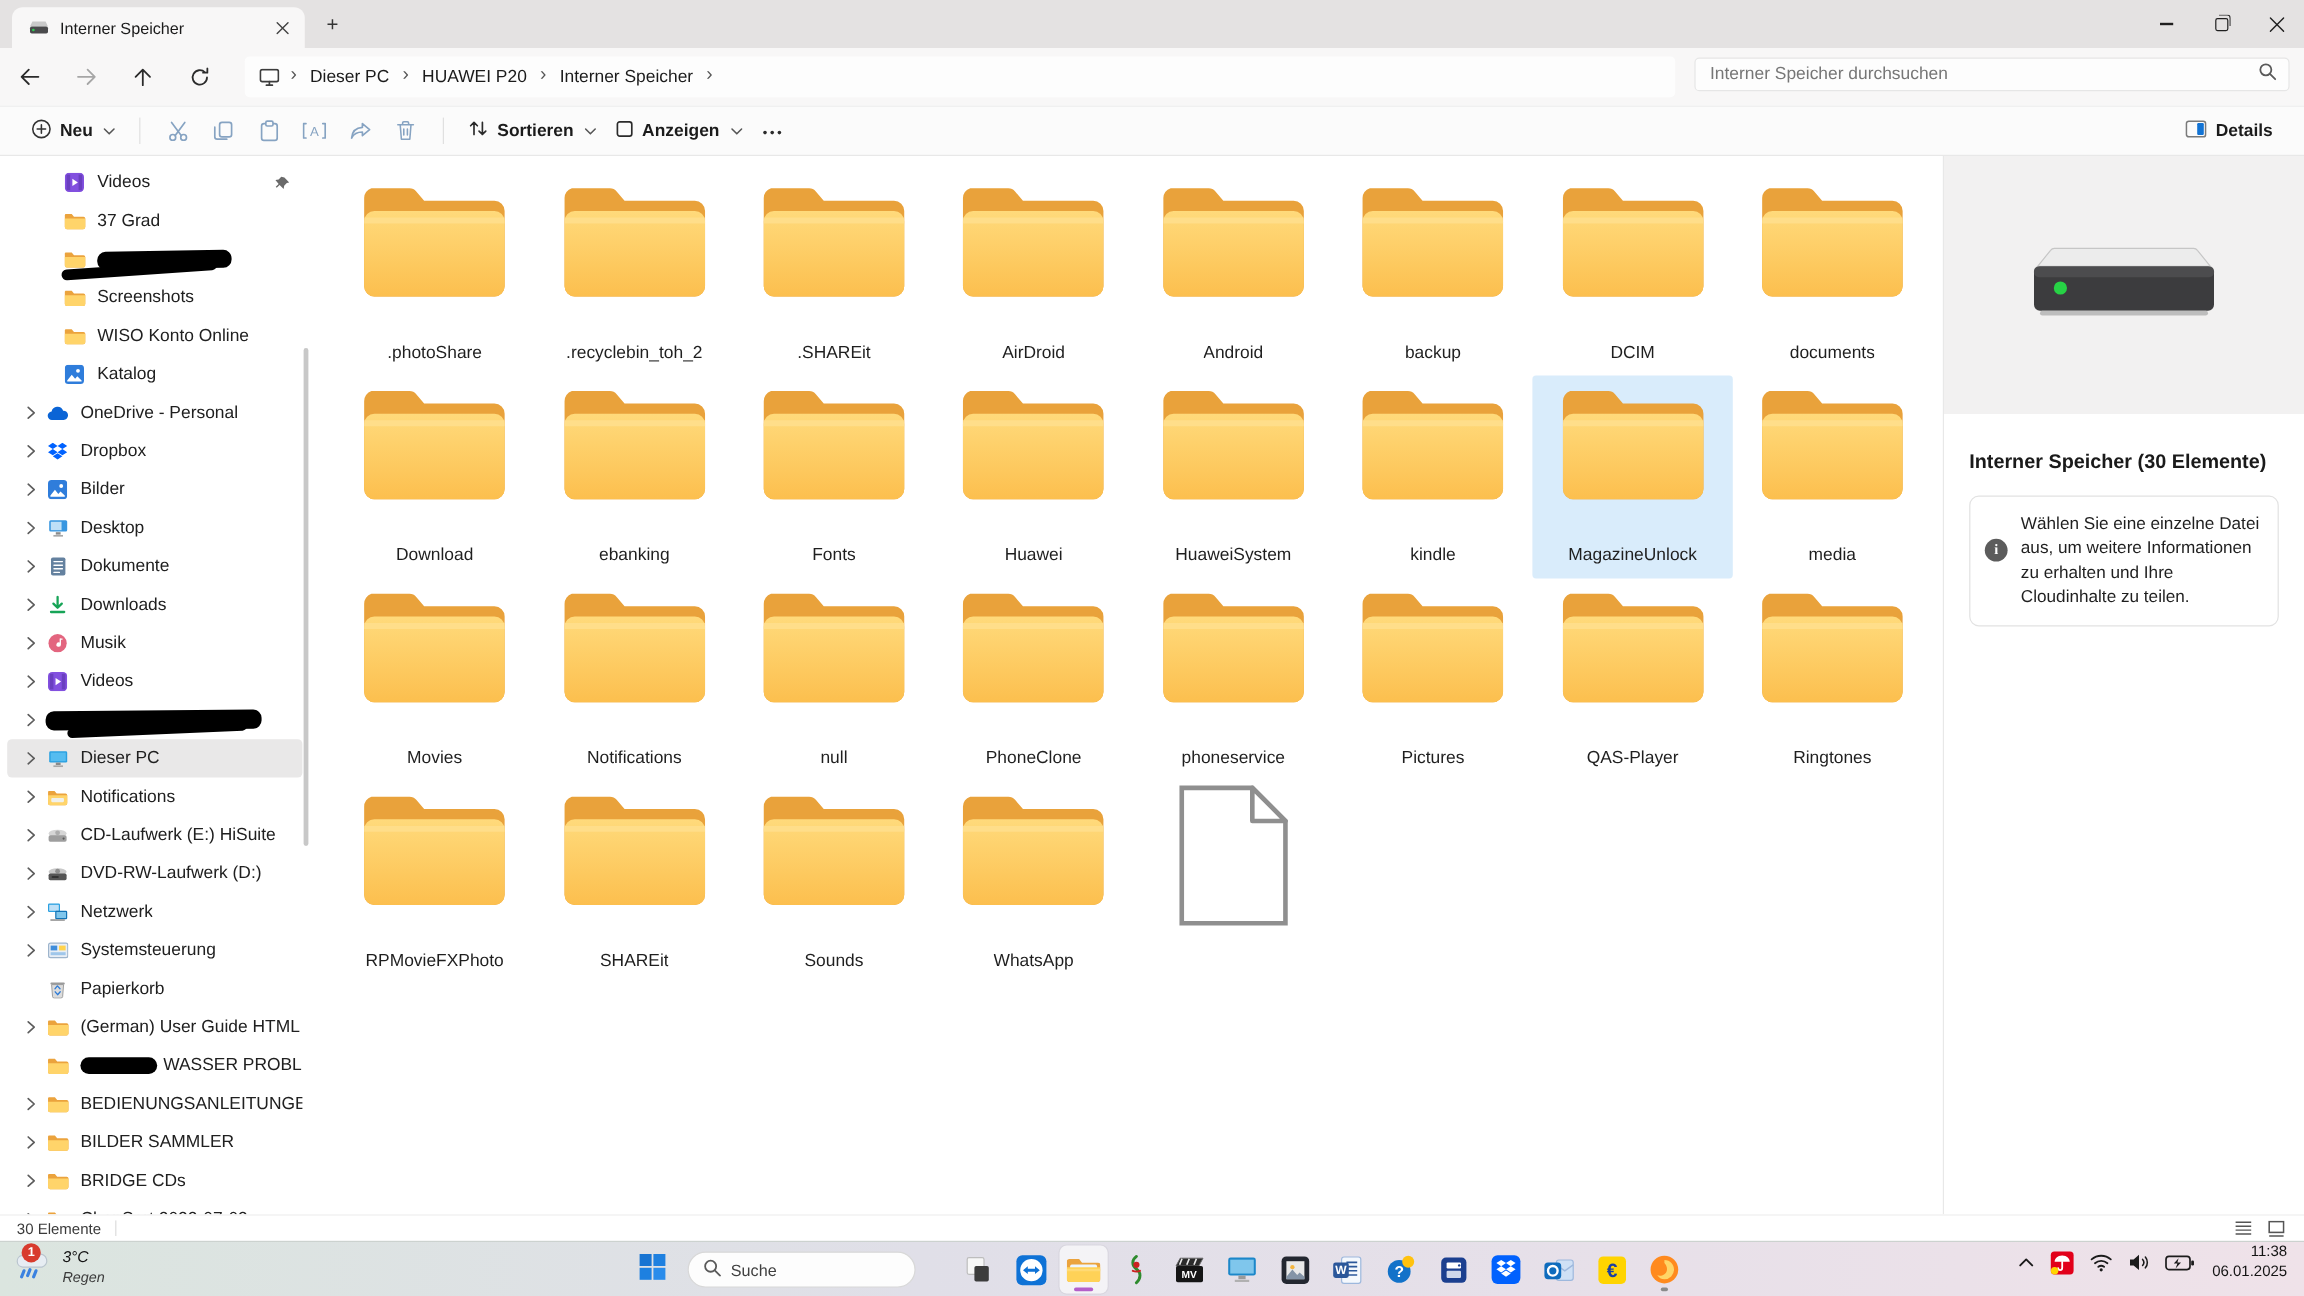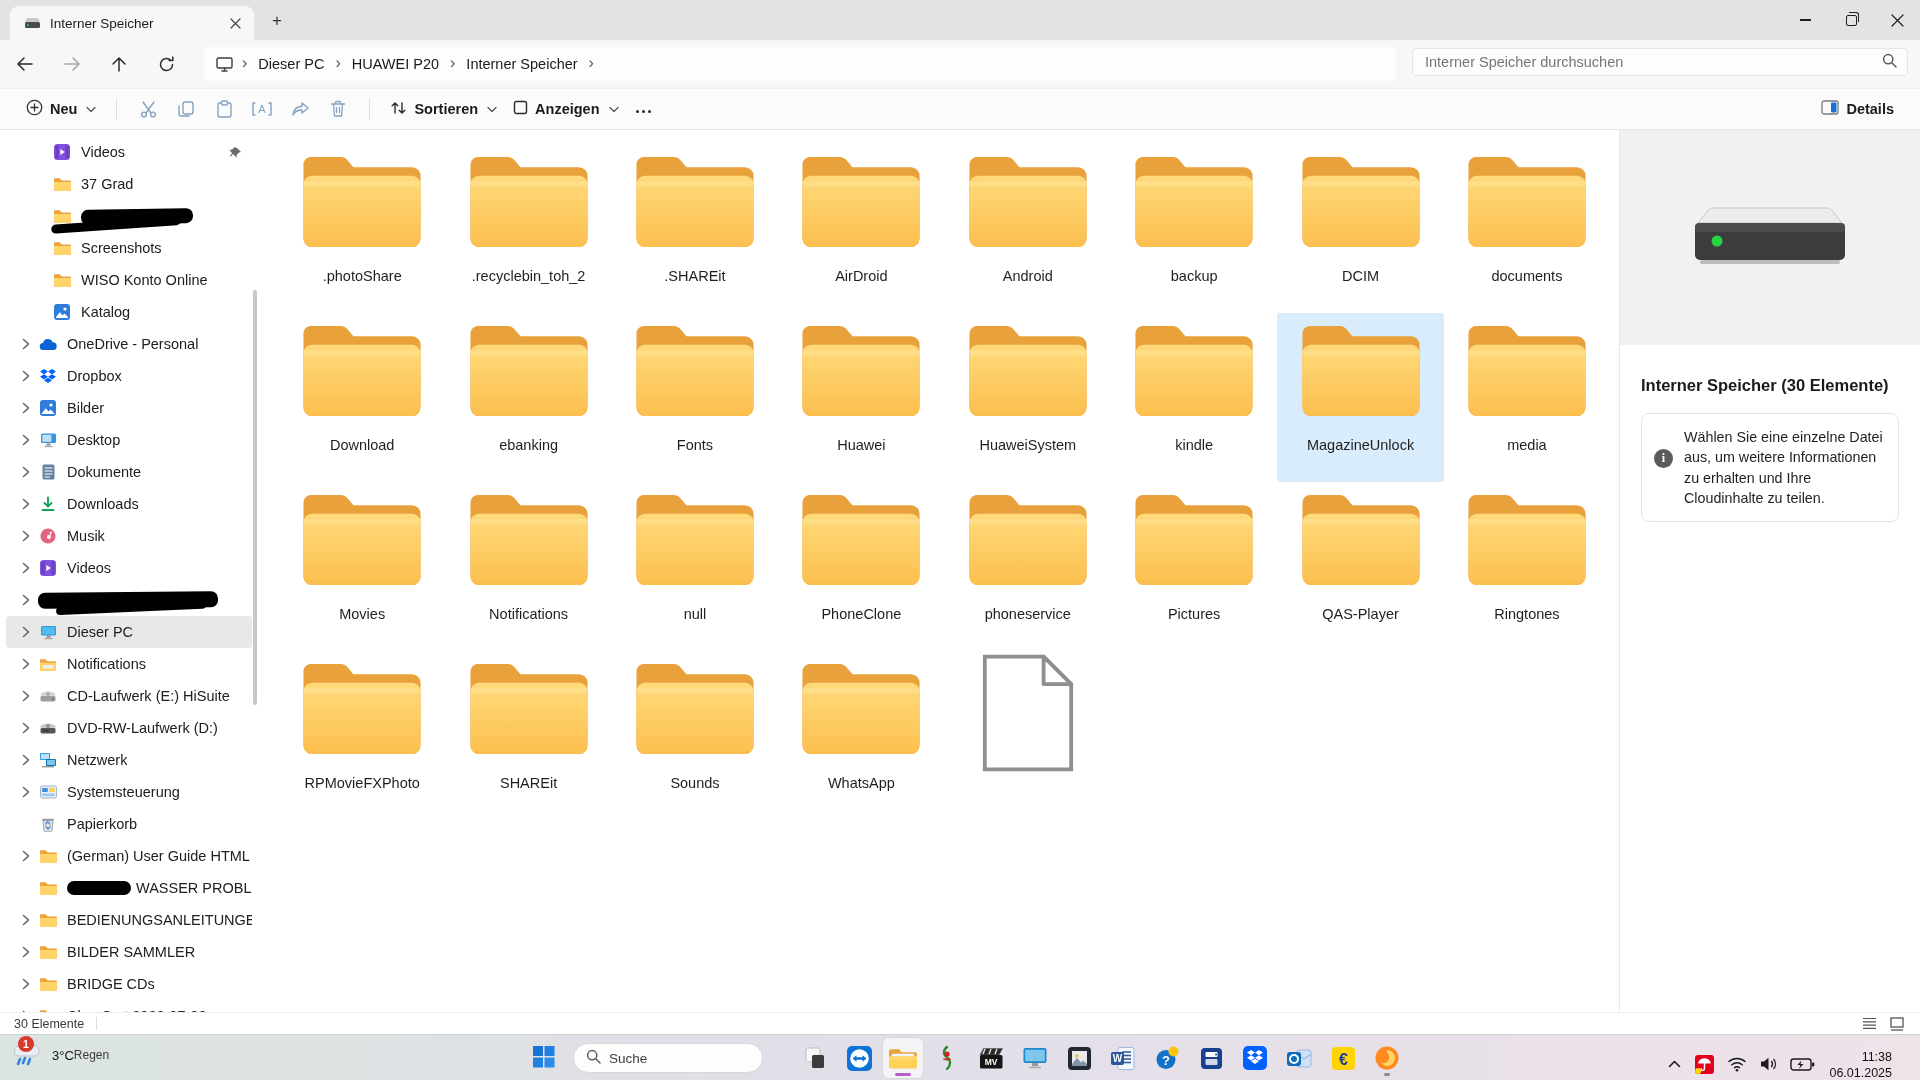--- a/index.html
+++ b/index.html
@@ -63,21 +63,21 @@
   .red-full::after{content:'';position:absolute;left:18px;top:12px;width:150px;height:8px;background:#000;border-radius:4px;transform:rotate(-2deg);}
   .red-prefix{width:64px;height:14px;margin-right:5px;flex:none;}
   .vscroll{position:absolute;left:253px;top:160px;width:4px;height:415px;background:#c8c8c8;border-radius:2px;}
 
   
   .content{flex:1;position:relative;overflow:hidden;}
   .grid{position:absolute;left:21px;top:14px;display:grid;grid-template-columns:repeat(8,166.4px);grid-auto-rows:169px;}
   .cell{display:flex;flex-direction:column;align-items:center;padding-top:8px;box-sizing:border-box;border-radius:3px;}
   .cell.sel{background:#d9ecfb;}
   .cell .ficon{width:122px;height:100px;display:flex;align-items:center;justify-content:center;}
-  .cell .flabel{margin-top:16px;font-size:14.5px;color:#1f1f1f;max-width:156px;white-space:nowrap;overflow:hidden;text-overflow:ellipsis;}
+  .cell .flabel{margin-top:34px;font-size:14.5px;color:#1f1f1f;max-width:156px;white-space:nowrap;overflow:hidden;text-overflow:ellipsis;}
 
   
   .details{width:301px;flex:none;border-left:1px solid #e8e8e8;box-sizing:border-box;background:#fff;}
   .preview{height:215px;background:#f2f1f1;display:flex;align-items:center;justify-content:center;}
   .dtitle{margin:31px 21px 0 21px;font-size:16.5px;font-weight:700;color:#1a1a1a;}
   .infobox{margin:18px 21px 0 21px;border:1px solid #e2e2e2;border-radius:8px;padding:13px 12px;display:flex;gap:11px;align-items:flex-start;}
   .infoicon{width:19px;height:19px;border-radius:50%;background:#5c5c5c;color:#fff;font-size:12px;font-weight:700;
             display:flex;align-items:center;justify-content:center;flex:none;margin-top:22px;font-family:"Liberation Serif",serif;}
   .infotext{font-size:14.3px;line-height:1.42;color:#1f1f1f;}
 
@@ -90,33 +90,33 @@
   .stbtn{width:18px;height:16px;display:flex;align-items:center;justify-content:center;}
 
   
   .taskbar{position:absolute;left:0;top:1034px;width:100%;height:46px;
            background:linear-gradient(90deg,#dbe5df 0%,#e0dfe8 40%,#e7e0e9 70%,#efe2e9 100%);
            border-top:1px solid #ccd2cf;box-sizing:border-box;}
   .weather{position:absolute;left:10px;top:4px;display:flex;align-items:center;gap:8px;}
   .wicon{position:relative;width:34px;height:34px;}
   .wbadge{position:absolute;left:8px;top:-3px;min-width:16px;height:16px;border-radius:8px;background:#d83b2e;color:#fff;
           font-size:10.5px;display:flex;align-items:center;justify-content:center;font-weight:700;padding:0 2px;box-sizing:border-box;}
-  .wtxt{display:flex;flex-direction:row;justify-content:center;line-height:1.25;}
+  .wtxt{display:flex;flex-direction:column;justify-content:center;line-height:1.25;font-style:italic;}
   .wtemp{font-size:13px;color:#141414;}
   .wcond{font-size:12px;color:#3c3c3c;}
   .apps{position:absolute;left:521px;top:0;height:46px;display:flex;align-items:center;}
   .slot{width:40px;height:40px;margin:0 2px;border-radius:6px;display:flex;align-items:center;justify-content:center;position:relative;}
   .slot.first{margin-left:24px;}
   .slot.active{background:rgba(255,255,255,.62);box-shadow:0 0 0 1px rgba(0,0,0,.04);}
   .slot.active::after{content:'';position:absolute;bottom:2px;left:12px;width:16px;height:3px;border-radius:2px;background:#b45fc9;}
   .slot.running::after{content:'';position:absolute;bottom:2px;left:17px;width:6px;height:3px;border-radius:2px;background:#8a8a8a;}
   .tsearch{width:190px;height:30px;margin:0 8px;border-radius:15px;background:#fdfdfd;border:1px solid #d8d8d8;
            display:flex;align-items:center;padding:0 12px;box-sizing:border-box;gap:8px;}
   .tsearch span{font-size:13.5px;color:#3f3f3f;}
-  .tray{position:absolute;right:14px;top:0;height:46px;display:flex;align-items:flex-end;}
+  .tray{position:absolute;right:0;top:0;height:46px;display:flex;align-items:flex-start;}
   .trbtn{height:34px;display:flex;align-items:center;justify-content:center;border-radius:4px;padding:0 6px;}
   .clock{text-align:right;font-size:12.5px;color:#141414;line-height:1.3;margin:0 14px 0 8px;}
 </style>
 </head>
 <body>
 
 <div class="screen">
 
   <div class="titlebar">
     <div class="tab">

